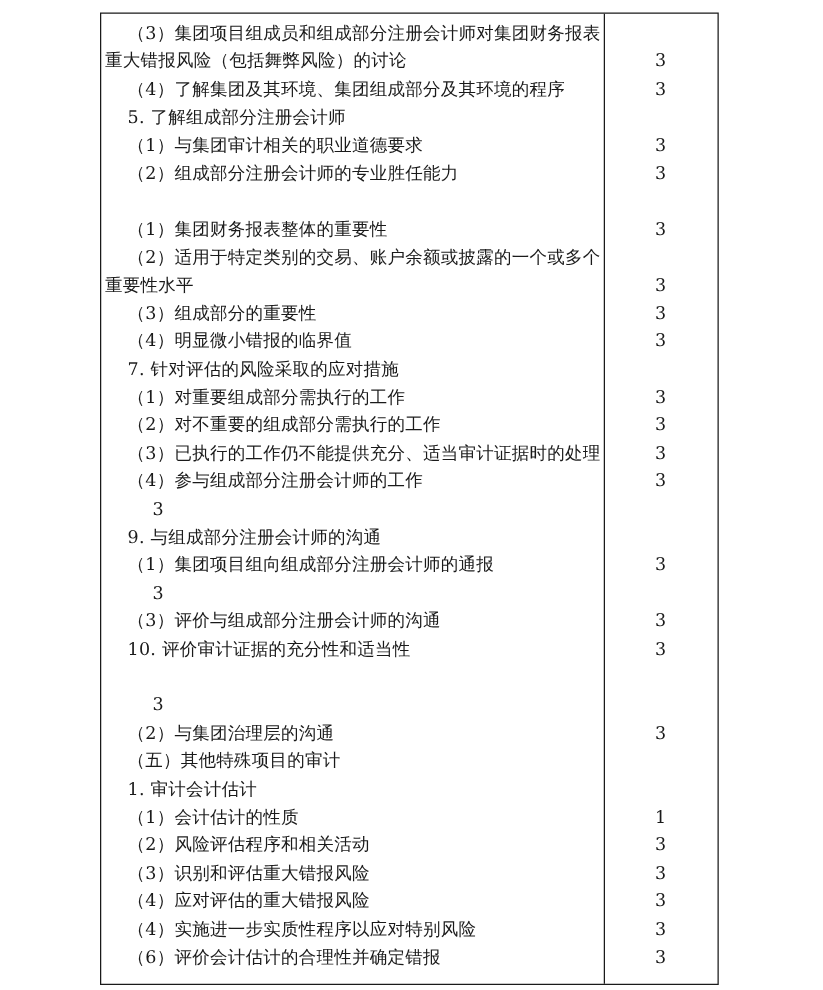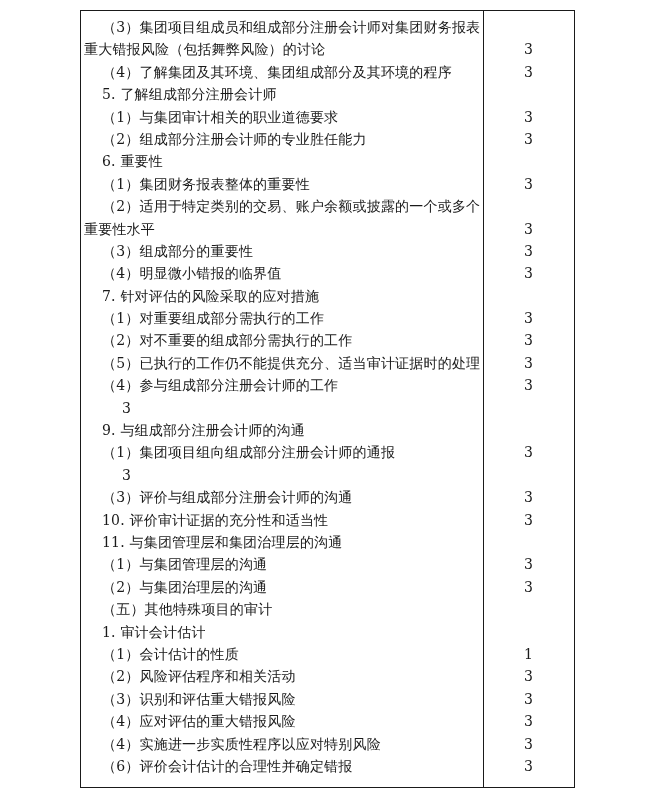--- a/index.html
+++ b/index.html
@@ -85,21 +85,20 @@
       </div>
       <div class="row">
         <div class="cell-text indent">（1）与集团审计相关的职业道德要求</div>
         <div class="cell-score">3</div>
       </div>
       <div class="row">
         <div class="cell-text indent">（2）组成部分注册会计师的专业胜任能力</div>
         <div class="cell-score">3</div>
       </div>
       <div class="row">
-        <div class="cell-text indent">6. 重要性</div>
         <div class="cell-score"></div>
       </div>
       <div class="row">
         <div class="cell-text indent">（1）集团财务报表整体的重要性</div>
         <div class="cell-score">3</div>
       </div>
       <div class="row">
         <div class="cell-text indent">（2）适用于特定类别的交易、账户余额或披露的一个或多个</div>
         <div class="cell-score"></div>
       </div>
@@ -121,21 +120,21 @@
       </div>
       <div class="row">
         <div class="cell-text indent">（1）对重要组成部分需执行的工作</div>
         <div class="cell-score">3</div>
       </div>
       <div class="row">
         <div class="cell-text indent">（2）对不重要的组成部分需执行的工作</div>
         <div class="cell-score">3</div>
       </div>
       <div class="row">
-        <div class="cell-text indent">（5）已执行的工作仍不能提供充分、适当审计证据时的处理</div>
+        <div class="cell-text indent">（3）已执行的工作仍不能提供充分、适当审计证据时的处理</div>
         <div class="cell-score">3</div>
       </div>
       <div class="row">
         <div class="cell-text indent">（4）参与组成部分注册会计师的工作</div>
         <div class="cell-score">3</div>
       </div>
       <div class="row">
         <div class="cell-score">3</div>
       </div>
       <div class="row">
@@ -151,25 +150,23 @@
       </div>
       <div class="row">
         <div class="cell-text indent">（3）评价与组成部分注册会计师的沟通</div>
         <div class="cell-score">3</div>
       </div>
       <div class="row">
         <div class="cell-text indent">10. 评价审计证据的充分性和适当性</div>
         <div class="cell-score">3</div>
       </div>
       <div class="row">
-        <div class="cell-text indent">11. 与集团管理层和集团治理层的沟通</div>
-        <div class="cell-score"></div>
-      </div>
-      <div class="row">
-        <div class="cell-text indent">（1）与集团管理层的沟通</div>
+        <div class="cell-score"></div>
+      </div>
+      <div class="row">
         <div class="cell-score">3</div>
       </div>
       <div class="row">
         <div class="cell-text indent">（2）与集团治理层的沟通</div>
         <div class="cell-score">3</div>
       </div>
       <div class="row">
         <div class="cell-text indent">（五）其他特殊项目的审计</div>
         <div class="cell-score"></div>
       </div>

